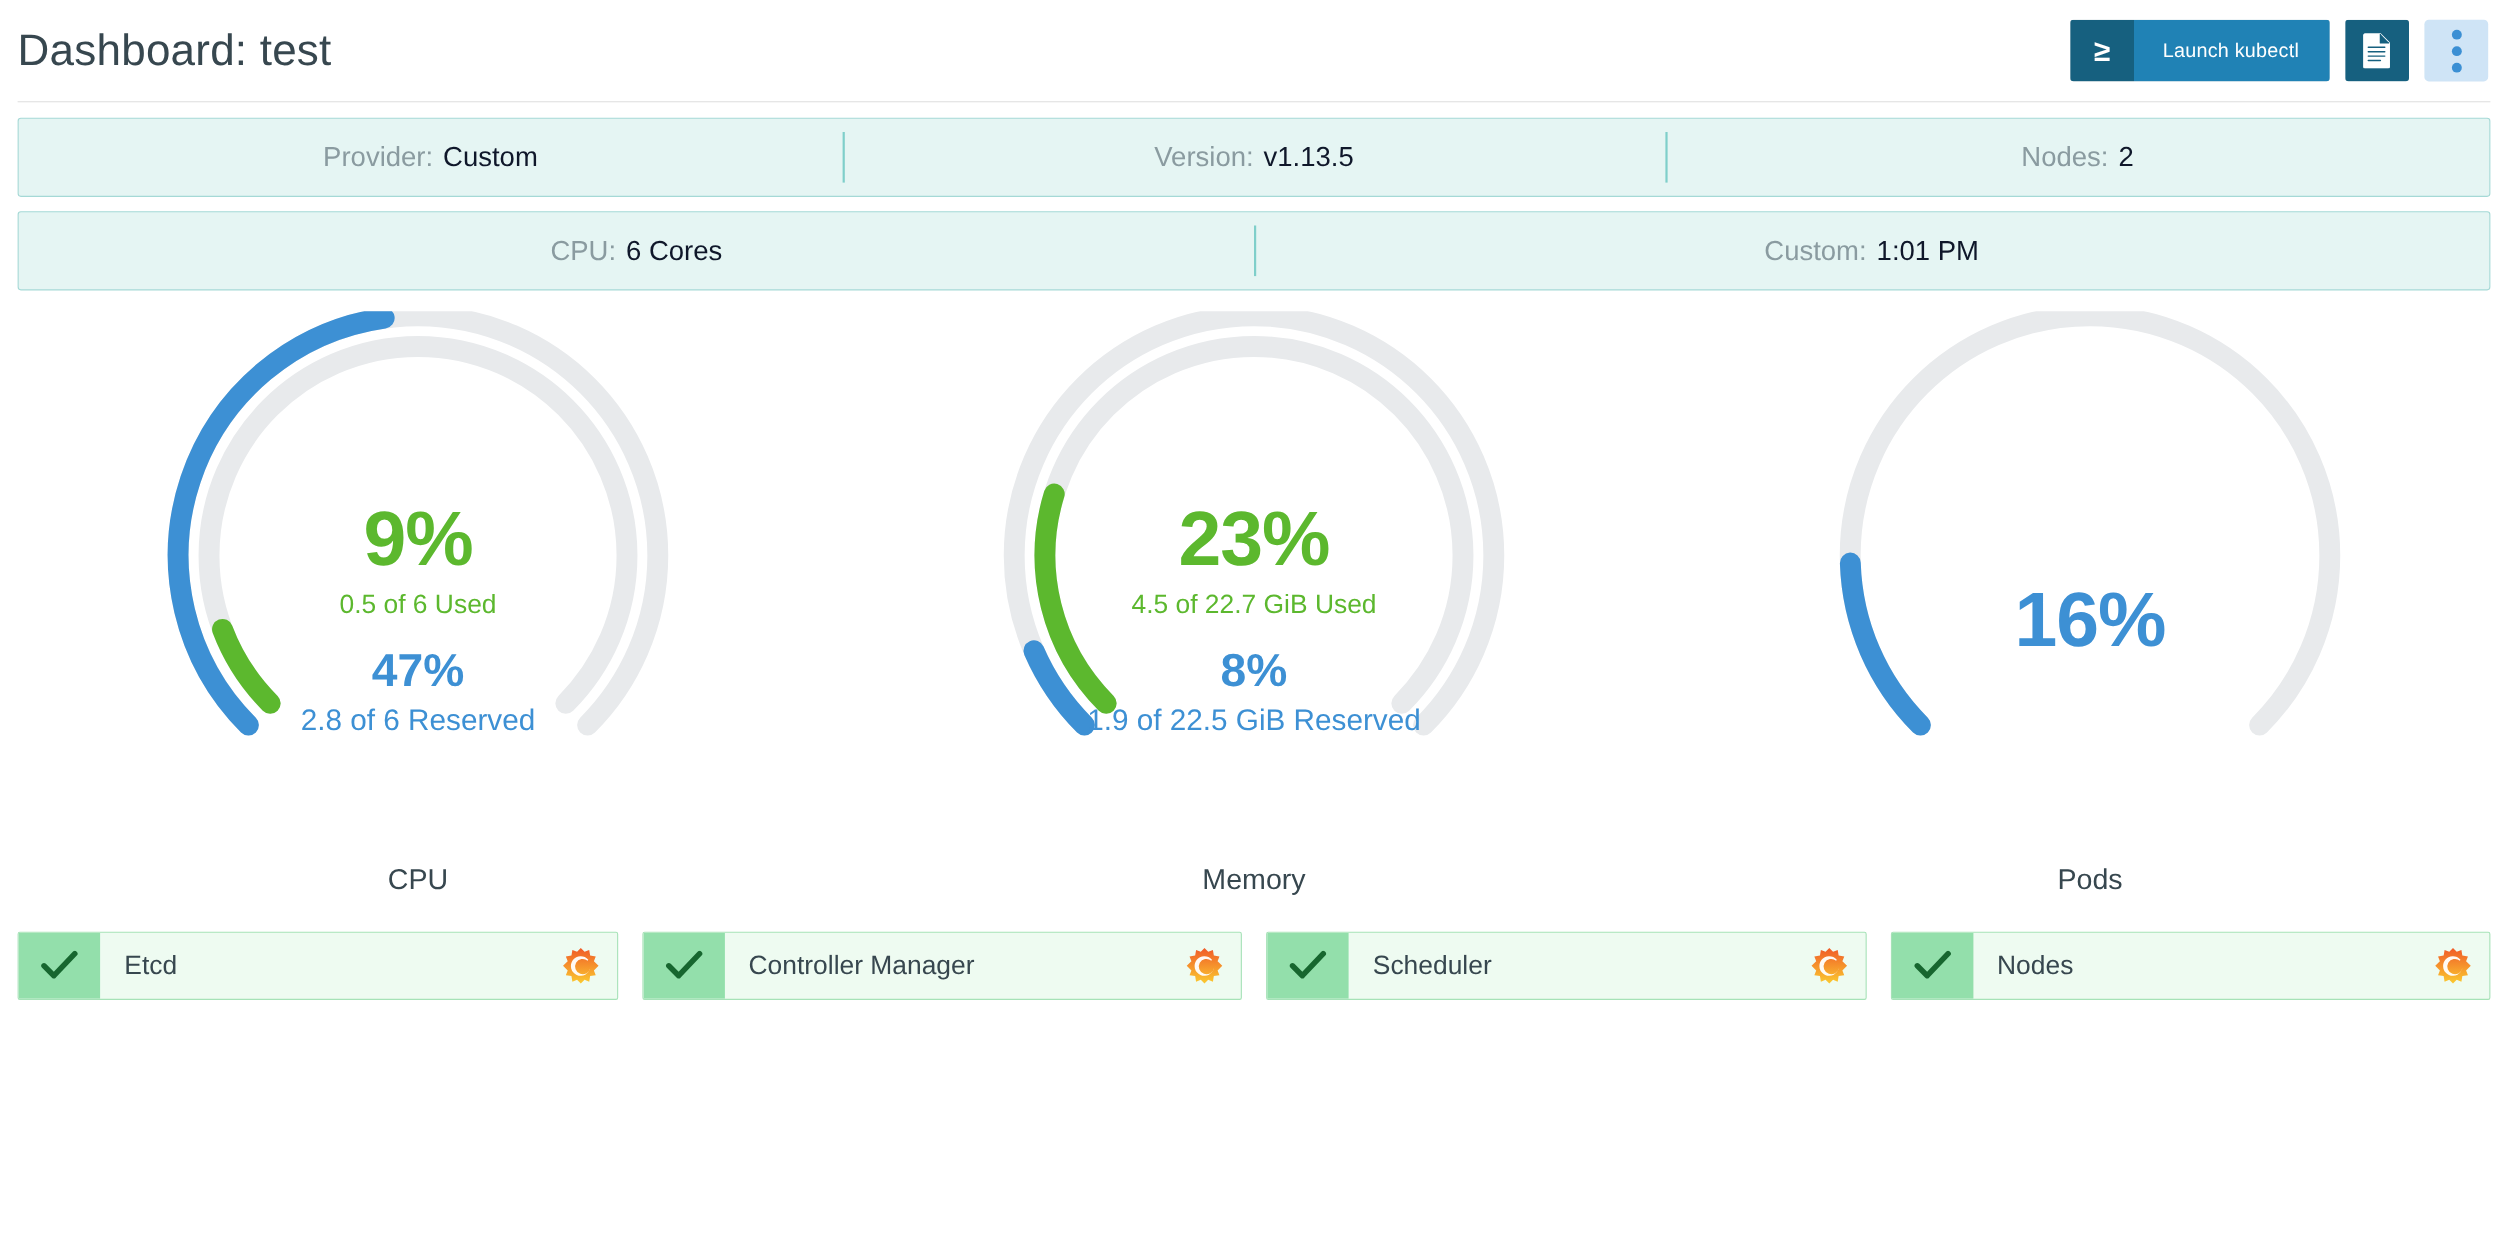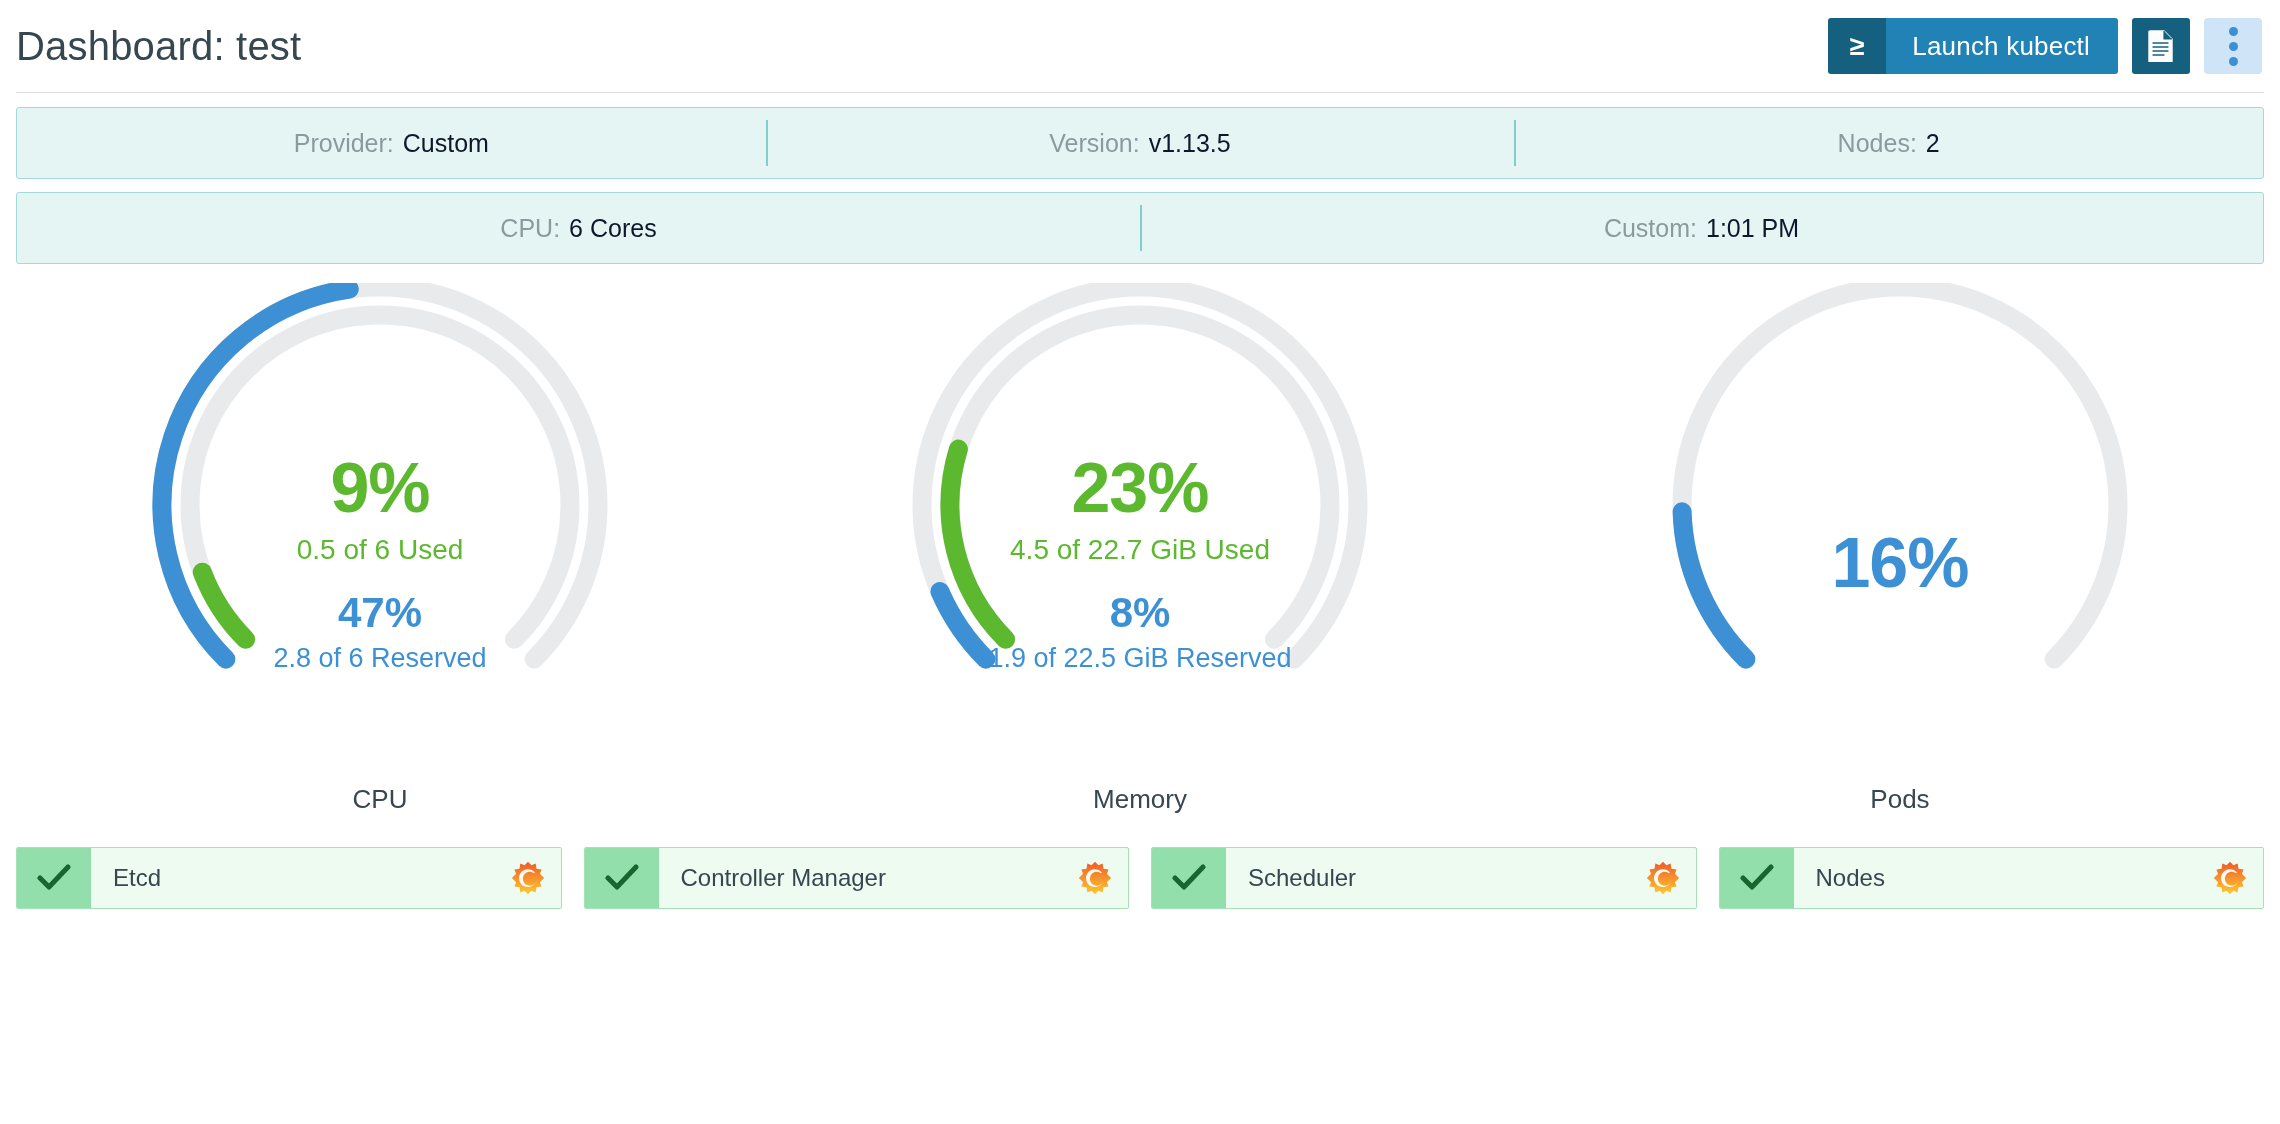--- a/index.html
+++ b/index.html
@@ -48,21 +48,21 @@
     align-items: center;
     justify-content: center;
     color: #ffffff;
     font-size: 27px;
     font-weight: 600;
     line-height: 1;
   }
   .action-btn .btn-label {
     background: #2082b5;
     color: #ffffff;
-    font-size: 26px;
+    font-size: 18px;
     display: flex;
     align-items: center;
     padding: 0 28px 0 26px;
     white-space: nowrap;
     letter-spacing: 0.2px;
   }
   .kebab-btn {
     width: 58px; height: 56px;
     background: #cfe4f6;
     border: none;
@@ -137,21 +137,21 @@
     width: 100%;
     padding-top: 6px;
   }
   .g-primary {
     font-size: 70px;
     font-weight: 700;
     line-height: 1.0;
     letter-spacing: -1px;
   }
   .g-primary-sub {
-    font-size: 28px;
+    font-size: 24px;
     margin-top: 12px;
     line-height: 1.1;
   }
   .g-secondary {
     font-size: 42px;
     font-weight: 700;
     margin-top: 26px;
     line-height: 1.0;
   }
   .g-secondary-sub {

